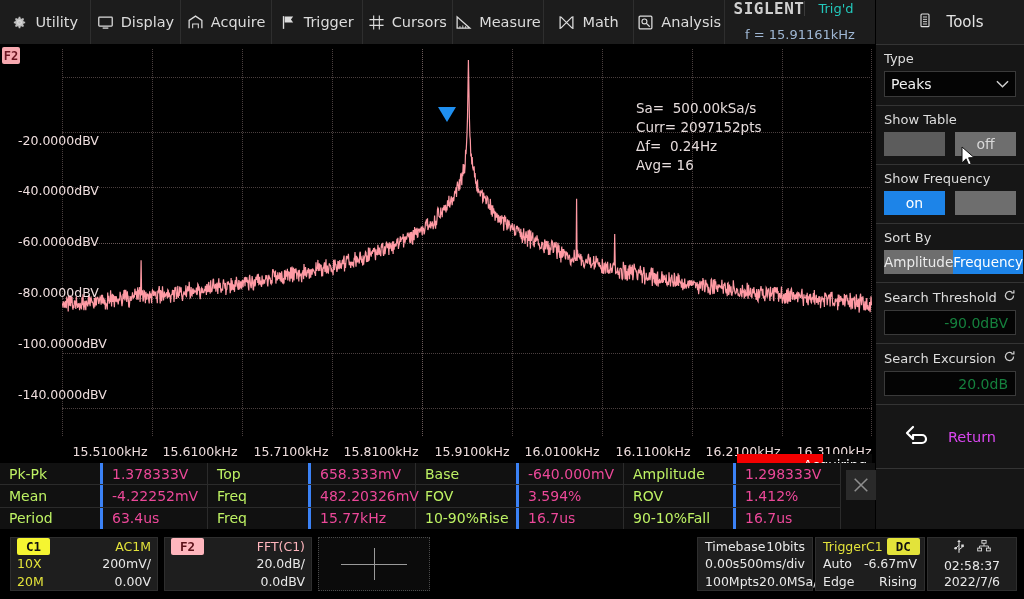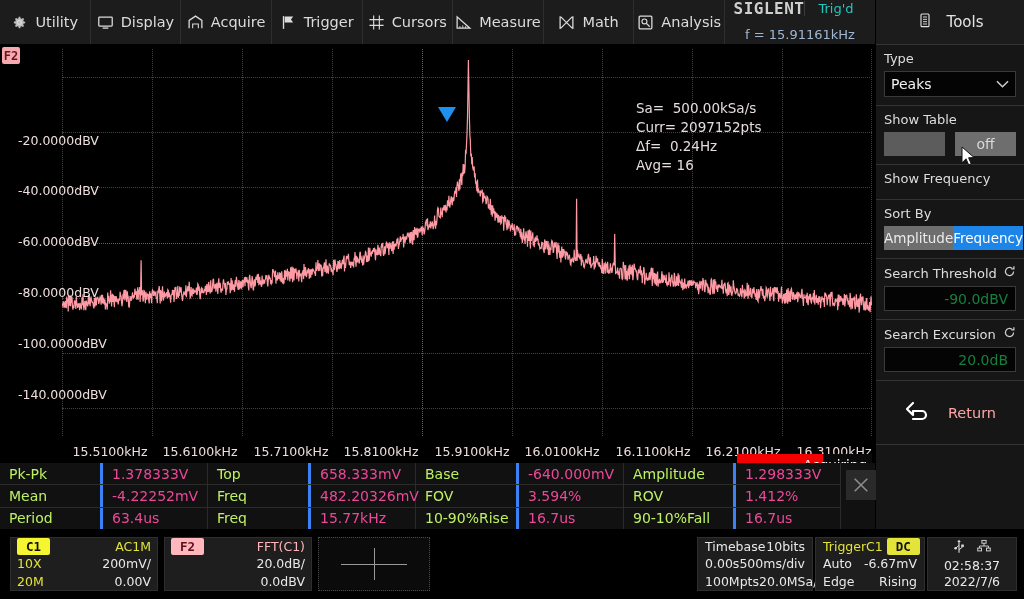--- a/index.html
+++ b/index.html
@@ -71,21 +71,21 @@
   .seg-on{ background:#1d84e8; color:#ffffff; }
   .numfield{
     height:25px; background:#040404; border:1px solid #3a3a3a;
     display:flex; align-items:center; justify-content:flex-end;
     padding:0 7px; font-size:14px; color:#15803d;
   }
   #return-block{
     height:64px; display:flex; align-items:center; justify-content:center;
     gap:16px; border-bottom:1px solid #343434;
   }
-  #return-block .rlabel{ font-size:14.5px; color:#fca5a5; }
+  #return-block .rlabel{ font-size:14.5px; color:#d946ef; }
 
   
   #plot{
     position:absolute; left:0; top:45px; width:875px; height:418px;
     background:#000; overflow:hidden;
   }
   #grid-area{
     position:absolute; left:62px; top:4px; right:3px; bottom:27px;
   }
   .gl-v, .gl-h{ position:absolute; }
@@ -382,20 +382,24 @@
   <div class="side-block">
     <div class="side-label">Show Table</div>
     <div class="toggle">
       <div class="tg-dark"></div>
       <div class="tg-mid">off</div>
     </div>
   </div>
 
   <div class="side-block">
     <div class="side-label">Show Frequency</div>
+    <div class="toggle">
+      <div class="tg-blue">on</div>
+      <div class="tg-gray"></div>
+    </div>
   </div>
 
   <div class="side-block">
     <div class="side-label">Sort By</div>
     <div class="segbtn">
       <div class="seg-off">Amplitude</div>
       <div class="seg-on">Frequency</div>
     </div>
   </div>
 

